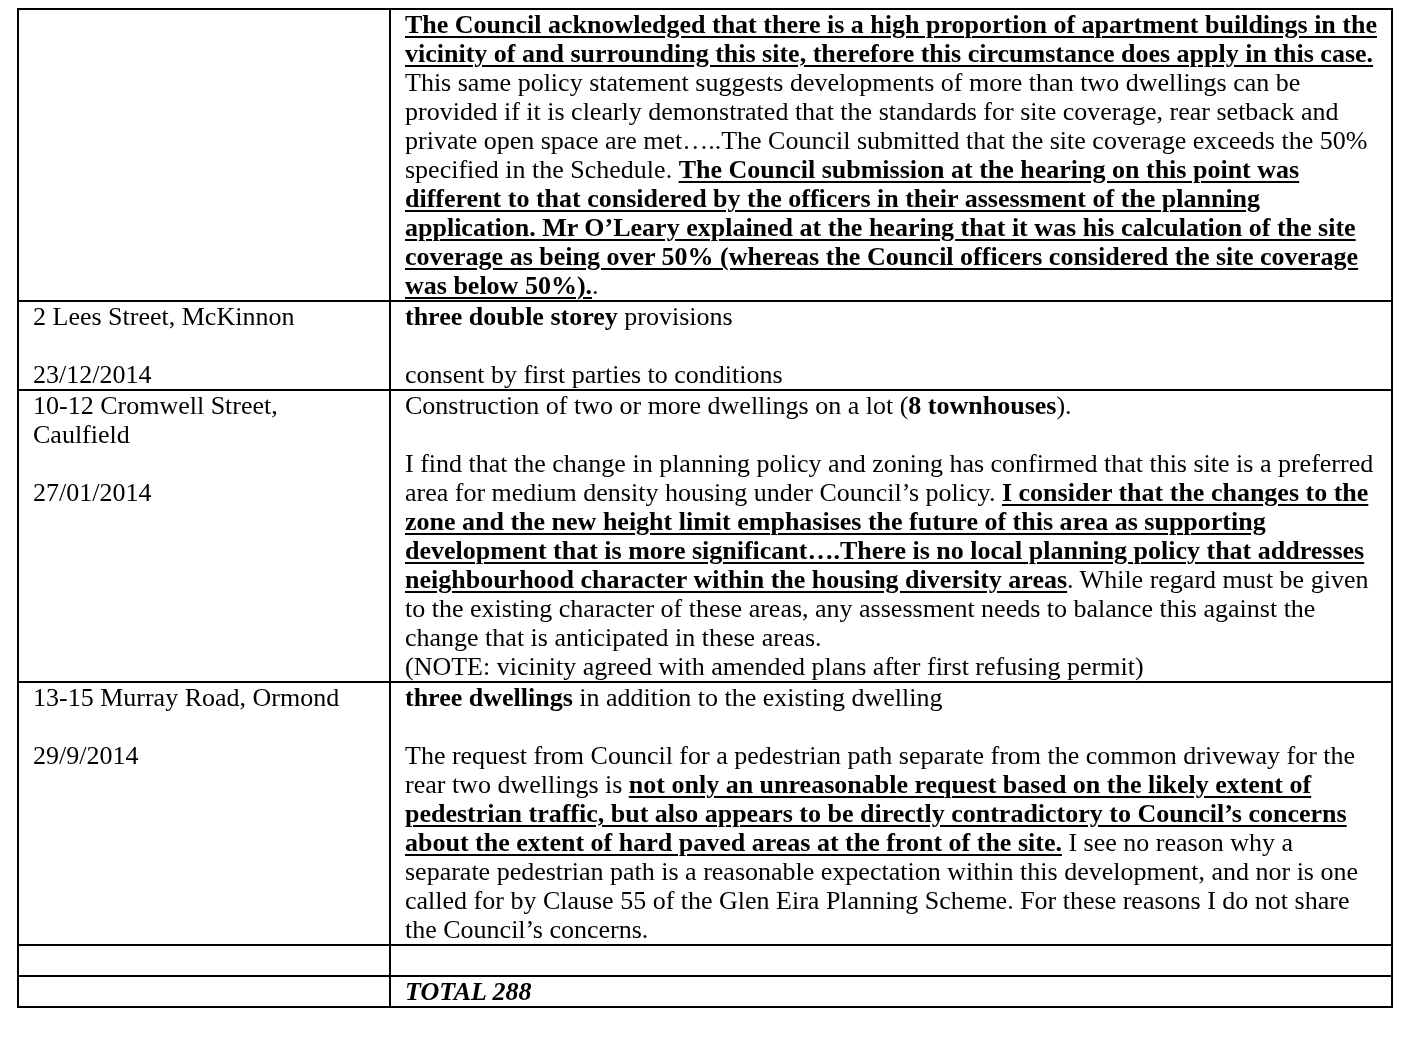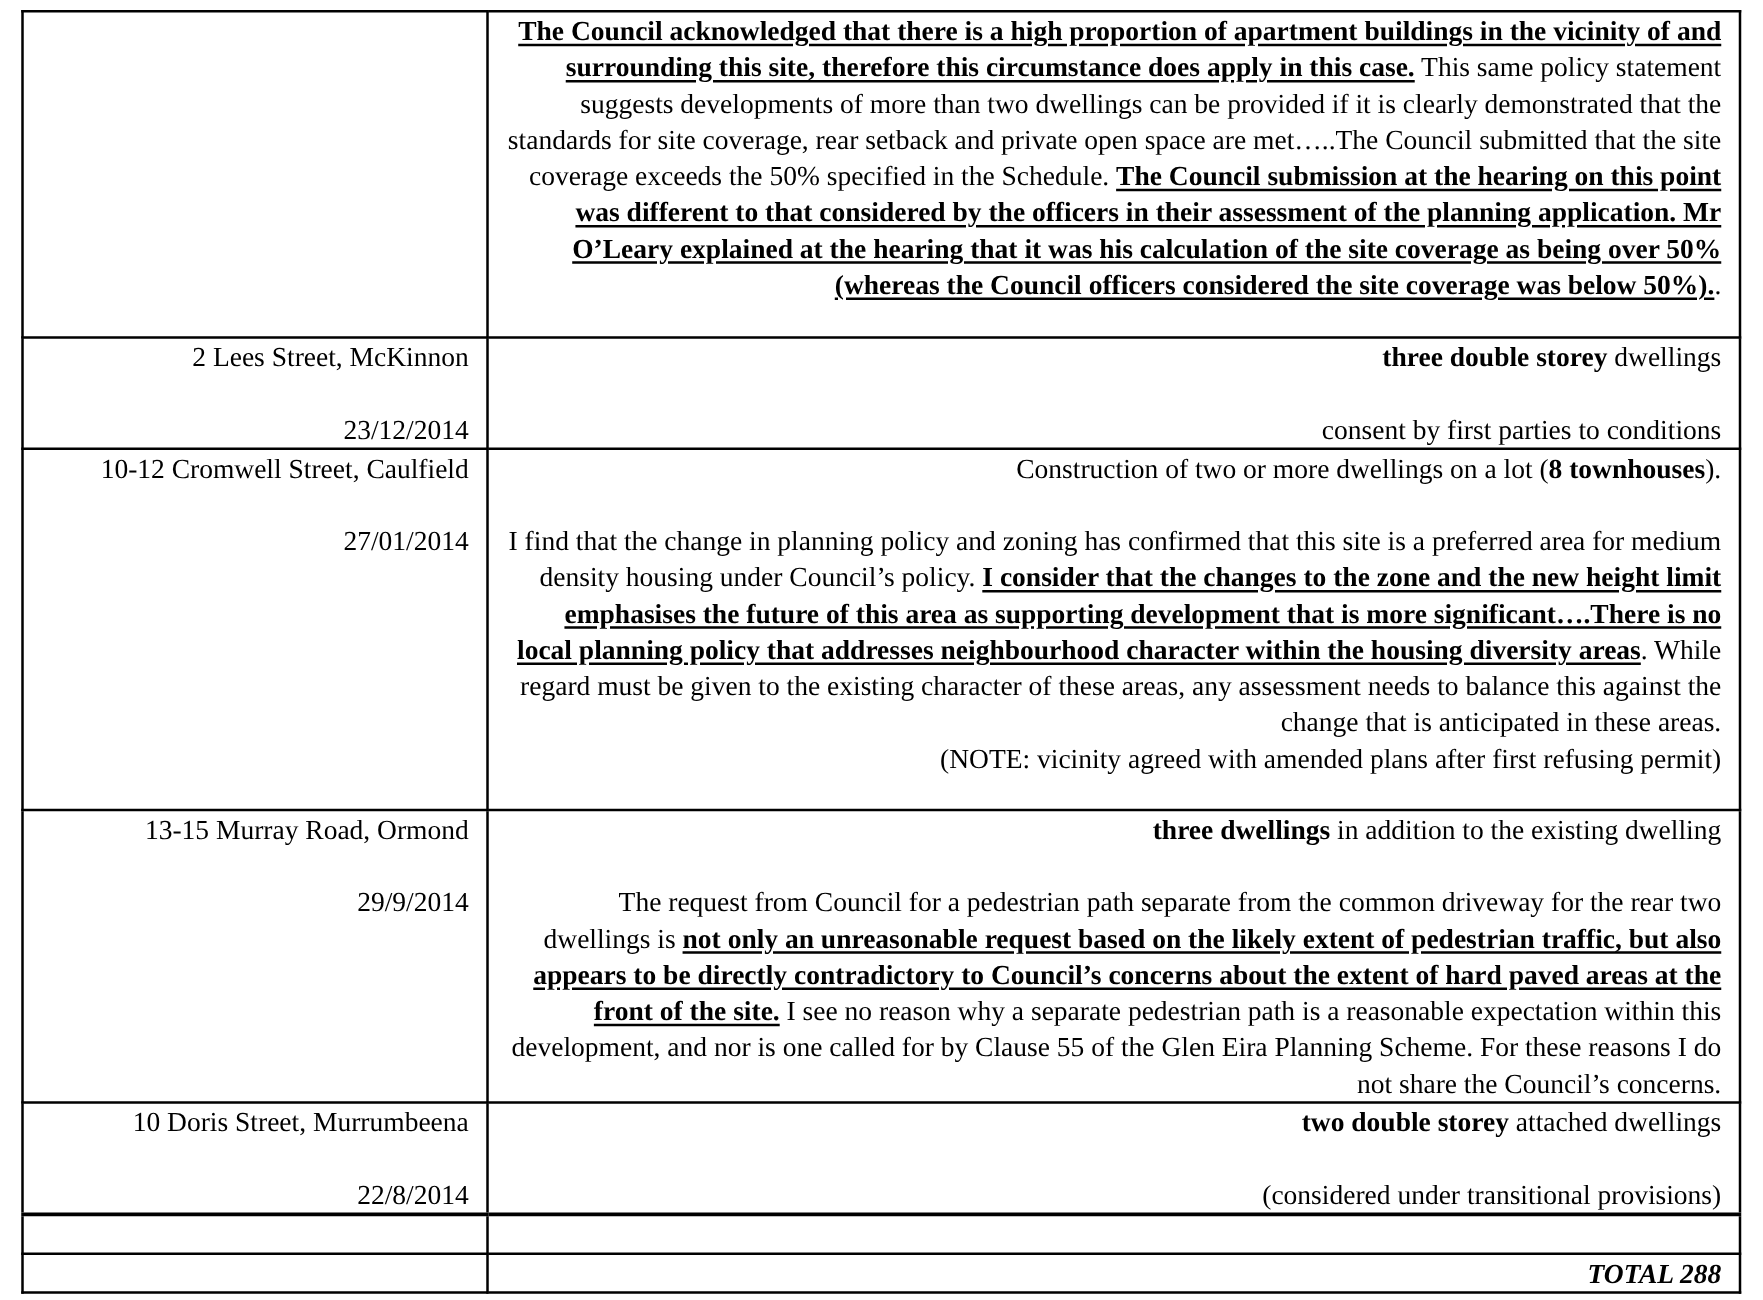--- a/index.html
+++ b/index.html
@@ -1,21 +1,21 @@
 <!DOCTYPE html>
 <html><head>
 <meta charset="utf-8">
 <style>
   html, body { margin: 0; padding: 0; background: #ffffff; }
   body { width: 1410px; height: 1040px; position: relative; overflow: hidden;
          font-family: "Liberation Serif", serif; color: #000; }
   #doc-table { position: absolute; left: 17px; top: 8px; width: 1376px;
                border-collapse: collapse; table-layout: fixed; }
   #doc-table td { border: 2px solid #000; vertical-align: top; padding: 0 14px 0 14px;
-                  font-size: 22px; line-height: 29px; text-align: right; }
+                  font-size: 26px; line-height: 29px; }
   #doc-table td.col1 { width: 342px; }
   #doc-table tr.thick-bottom td { border-bottom-width: 3px; }
   .b { font-weight: bold; }
   .bu { font-weight: bold; text-decoration: underline; text-decoration-thickness: 2px; text-underline-offset: 3px; }
   .gap { display: block; height: 29px; }
   .line { display: block; }
 </style>
 </head>
 <body>
 
@@ -28,21 +28,21 @@
     </td>
   </tr>
 
   <tr style="height:87px;margin-left:28px;">
     <td class="col1">
       <span class="line">2 Lees Street, McKinnon</span>
       <span class="gap"></span>
       <span class="line">23/12/2014</span>
     </td>
     <td>
-      <span class="line"><span class="b">three double storey</span><span> dwellings</span></span>
+      <span class="line"><span class="b">three double storey</span><span> provisions</span></span>
       <span class="gap"></span>
       <span class="line">consent by first parties to conditions</span>
     </td>
   </tr>
 
   <tr style="height:289px;padding-left:12px;">
     <td class="col1">
       <span class="line">10-12 Cromwell Street, Caulfield</span>
       <span class="gap"></span>
       <span class="line">27/01/2014</span>
@@ -61,32 +61,20 @@
       <span class="gap"></span>
       <span class="line">29/9/2014</span>
     </td>
     <td>
       <span class="line"><span class="b">three dwellings</span><span> in addition to the existing dwelling</span></span>
       <span class="gap"></span>
       <span class="line"><span>The request from Council for a pedestrian path separate from the common driveway for the rear two dwellings is </span><span class="bu">not only an unreasonable request based on the likely extent of pedestrian traffic, but also appears to be directly contradictory to Council’s concerns about the extent of hard paved areas at the front of the site.</span><span> I see no reason why a separate pedestrian path is a reasonable expectation within this development, and nor is one called for by Clause 55 of the Glen Eira Planning Scheme. For these reasons I do not share the Council’s concerns.</span></span>
     </td>
   </tr>
 
-  <tr class="thick-bottom" style="height:88px;">
-    <td class="col1">
-      <span class="line">10 Doris Street, Murrumbeena</span>
-      <span class="gap"></span>
-      <span class="line">22/8/2014</span>
-    </td>
-    <td>
-      <span class="line"><span class="b">two double storey</span><span> attached dwellings</span></span>
-      <span class="gap"></span>
-      <span class="line">(considered under transitional provisions)</span>
-    </td>
-  </tr>
 
   <tr style="height:31px;">
     <td class="col1"></td>
     <td></td>
   </tr>
 
   <tr style="height:29px;font-style:italic;">
     <td class="col1"></td>
     <td>
       <span class="b">TOTAL 288</span>

